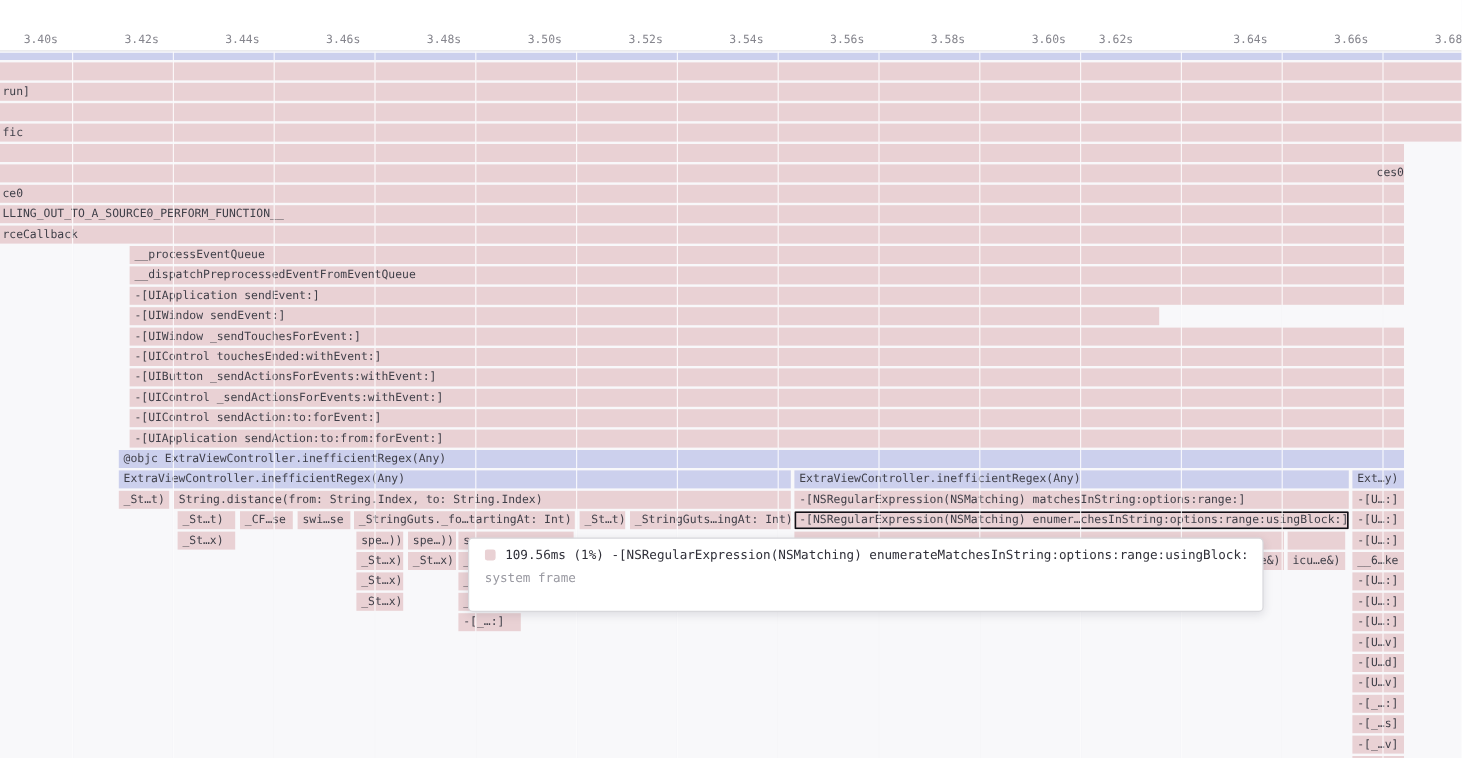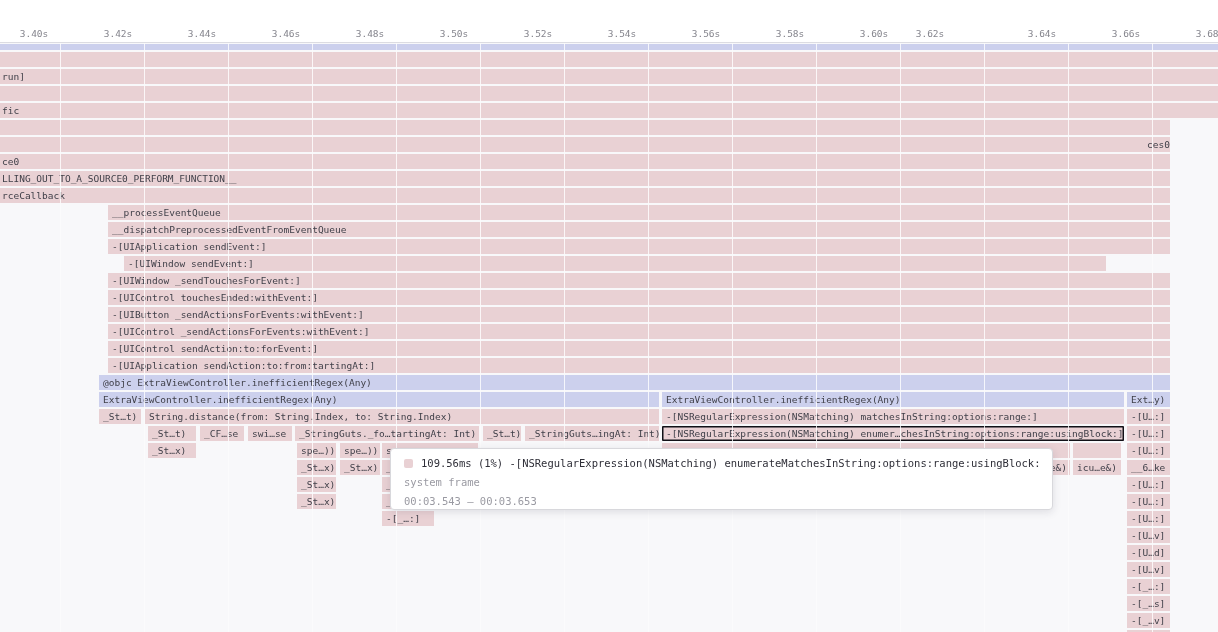--- a/index.html
+++ b/index.html
@@ -92,27 +92,27 @@
       <div class="frame pink" style="left: 0px; top: 43px; width: 1218px;"></div>
       <div class="frame pink cut" style="left: 0px; top: 60px; width: 1218px;">fic</div>
       <div class="frame pink" style="left: 0px; top: 77px; width: 1170px;"></div>
       <div class="frame pink cut" style="left: 0px; top: 94px; width: 1170px; text-align: right;">ces0</div>
       <div class="frame pink cut" style="left: 0px; top: 111px; width: 1170px;">ce0</div>
       <div class="frame pink cut" style="left: 0px; top: 128px; width: 1170px;">LLING_OUT_TO_A_SOURCE0_PERFORM_FUNCTION__</div>
       <div class="frame pink cut" style="left: 0px; top: 145px; width: 1170px;">rceCallback</div>
       <div class="frame pink" style="left: 108px; top: 162px; width: 1062px;">__processEventQueue</div>
       <div class="frame pink" style="left: 108px; top: 179px; width: 1062px;">__dispatchPreprocessedEventFromEventQueue</div>
       <div class="frame pink" style="left: 108px; top: 196px; width: 1062px;">-[UIApplication sendEvent:]</div>
-      <div class="frame pink" style="left: 124px; top: 213px; width: 982px;">-[UIWindow sendEvent:]</div>
+      <div class="frame pink" style="left: 108px; top: 213px; width: 858px;">-[UIWindow sendEvent:]</div>
       <div class="frame pink" style="left: 108px; top: 230px; width: 1062px;">-[UIWindow _sendTouchesForEvent:]</div>
       <div class="frame pink" style="left: 108px; top: 247px; width: 1062px;">-[UIControl touchesEnded:withEvent:]</div>
       <div class="frame pink" style="left: 108px; top: 264px; width: 1062px;">-[UIButton _sendActionsForEvents:withEvent:]</div>
       <div class="frame pink" style="left: 108px; top: 281px; width: 1062px;">-[UIControl _sendActionsForEvents:withEvent:]</div>
       <div class="frame pink" style="left: 108px; top: 298px; width: 1062px;">-[UIControl sendAction:to:forEvent:]</div>
-      <div class="frame pink" style="left: 108px; top: 315px; width: 1062px;">-[UIApplication sendAction:to:from:tartingAt:]</div>
+      <div class="frame pink" style="left: 108px; top: 315px; width: 1062px;">-[UIApplication sendAction:to:from:forEvent:]</div>
       <div class="frame purple" style="left: 99px; top: 332px; width: 1071px;">@objc ExtraViewController.inefficientRegex(Any)</div>
       <div class="frame purple" style="left: 99px; top: 349px; width: 560px;">ExtraViewController.inefficientRegex(Any)</div>
       <div class="frame purple" style="left: 662px; top: 349px; width: 462px;">ExtraViewController.inefficientRegex(Any)</div>
       <div class="frame purple" style="left: 1127px; top: 349px; width: 43px;">Ext…y)</div>
       <div class="frame pink" style="left: 99px; top: 366px; width: 42px;">_St…t)</div>
       <div class="frame pink" style="left: 145px; top: 366px; width: 514px;">String.distance(from: String.Index, to: String.Index)</div>
       <div class="frame pink" style="left: 662px; top: 366px; width: 462px;">-[NSRegularExpression(NSMatching) matchesInString:options:range:]</div>
       <div class="frame pink" style="left: 1127px; top: 366px; width: 43px;">-[U…:]</div>
       <div class="frame pink" style="left: 148px; top: 383px; width: 48px;">_St…t)</div>
       <div class="frame pink" style="left: 200px; top: 383px; width: 44px;">_CF…se</div>
@@ -164,15 +164,14 @@
       <div class="vline-over" style="left: 816px;"></div>
       <div class="vline-over" style="left: 900px;"></div>
       <div class="vline-over" style="left: 984px;"></div>
       <div class="vline-over" style="left: 1068px;"></div>
       <div class="vline-over" style="left: 1152px;"></div>
     </div>
 
   <div id="tooltip">
     <div class="tt-line tt-main"><span class="tt-swatch"></span><span>109.56ms (1%) -[NSRegularExpression(NSMatching) enumerateMatchesInString:options:range:usingBlock:]</span></div>
     <div class="tt-line tt-dim">system frame</div>
-    <div class="tt-line tt-dim">00:03.543 — 00:03.653</div>
   </div>
 </div>
 
 </body></html>

